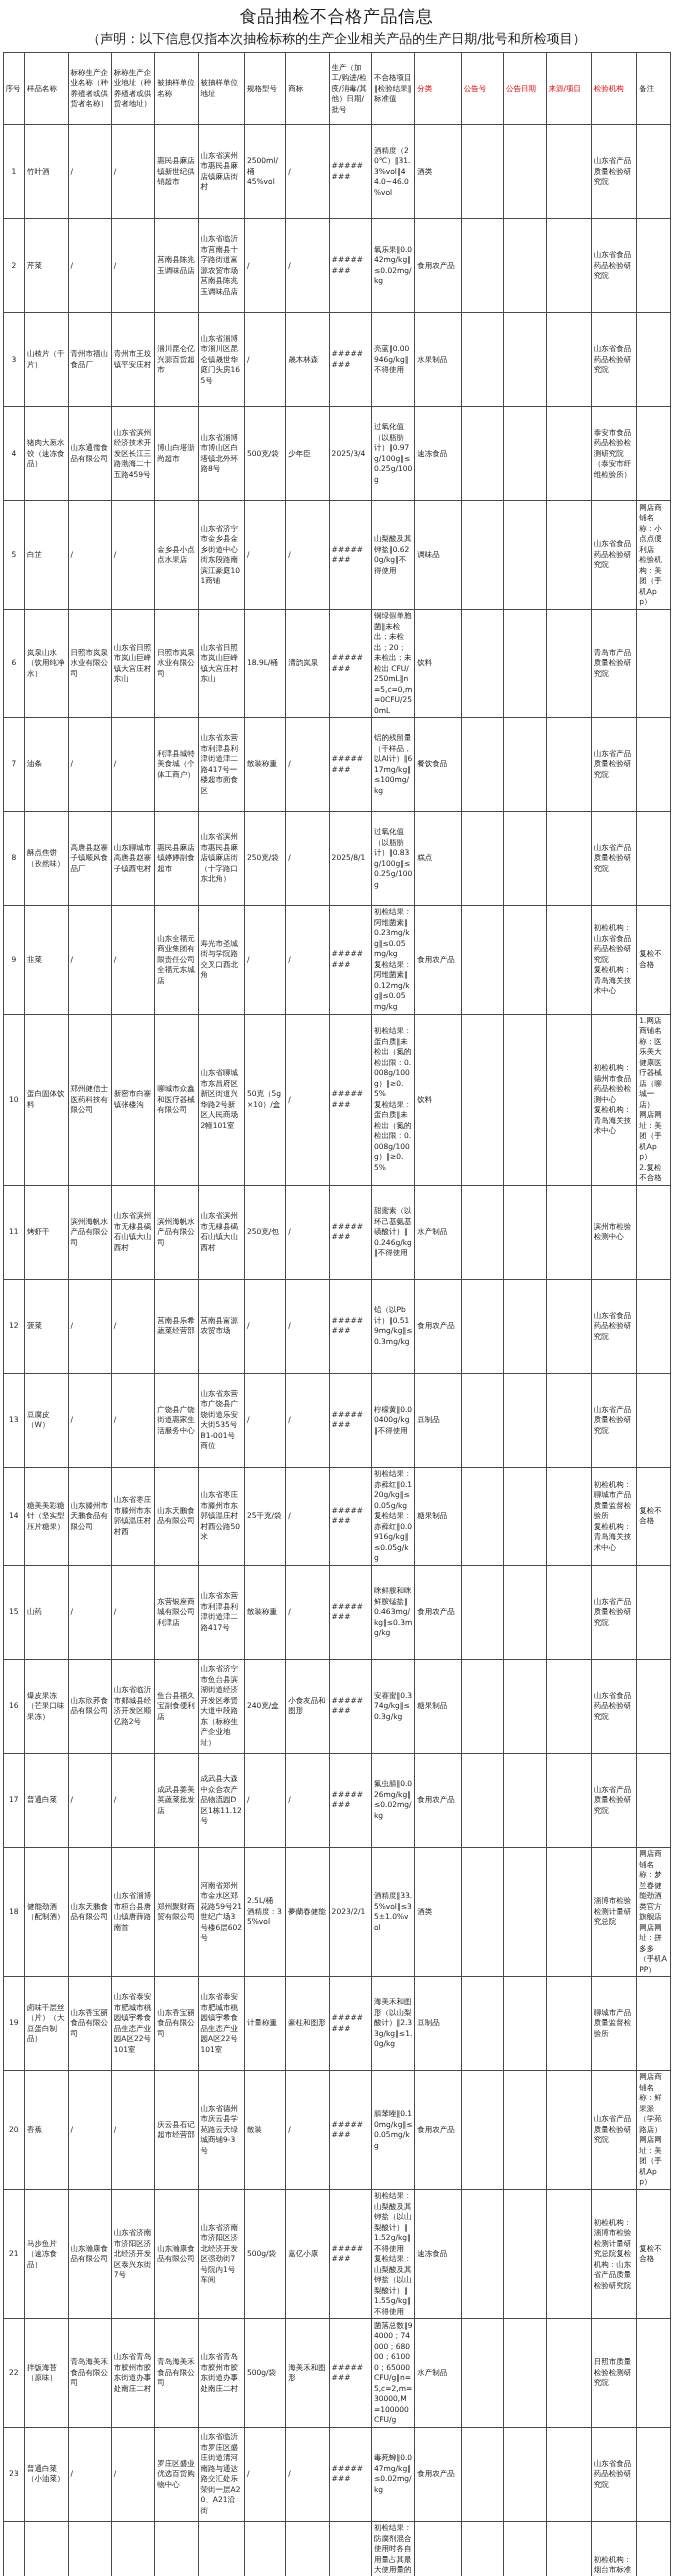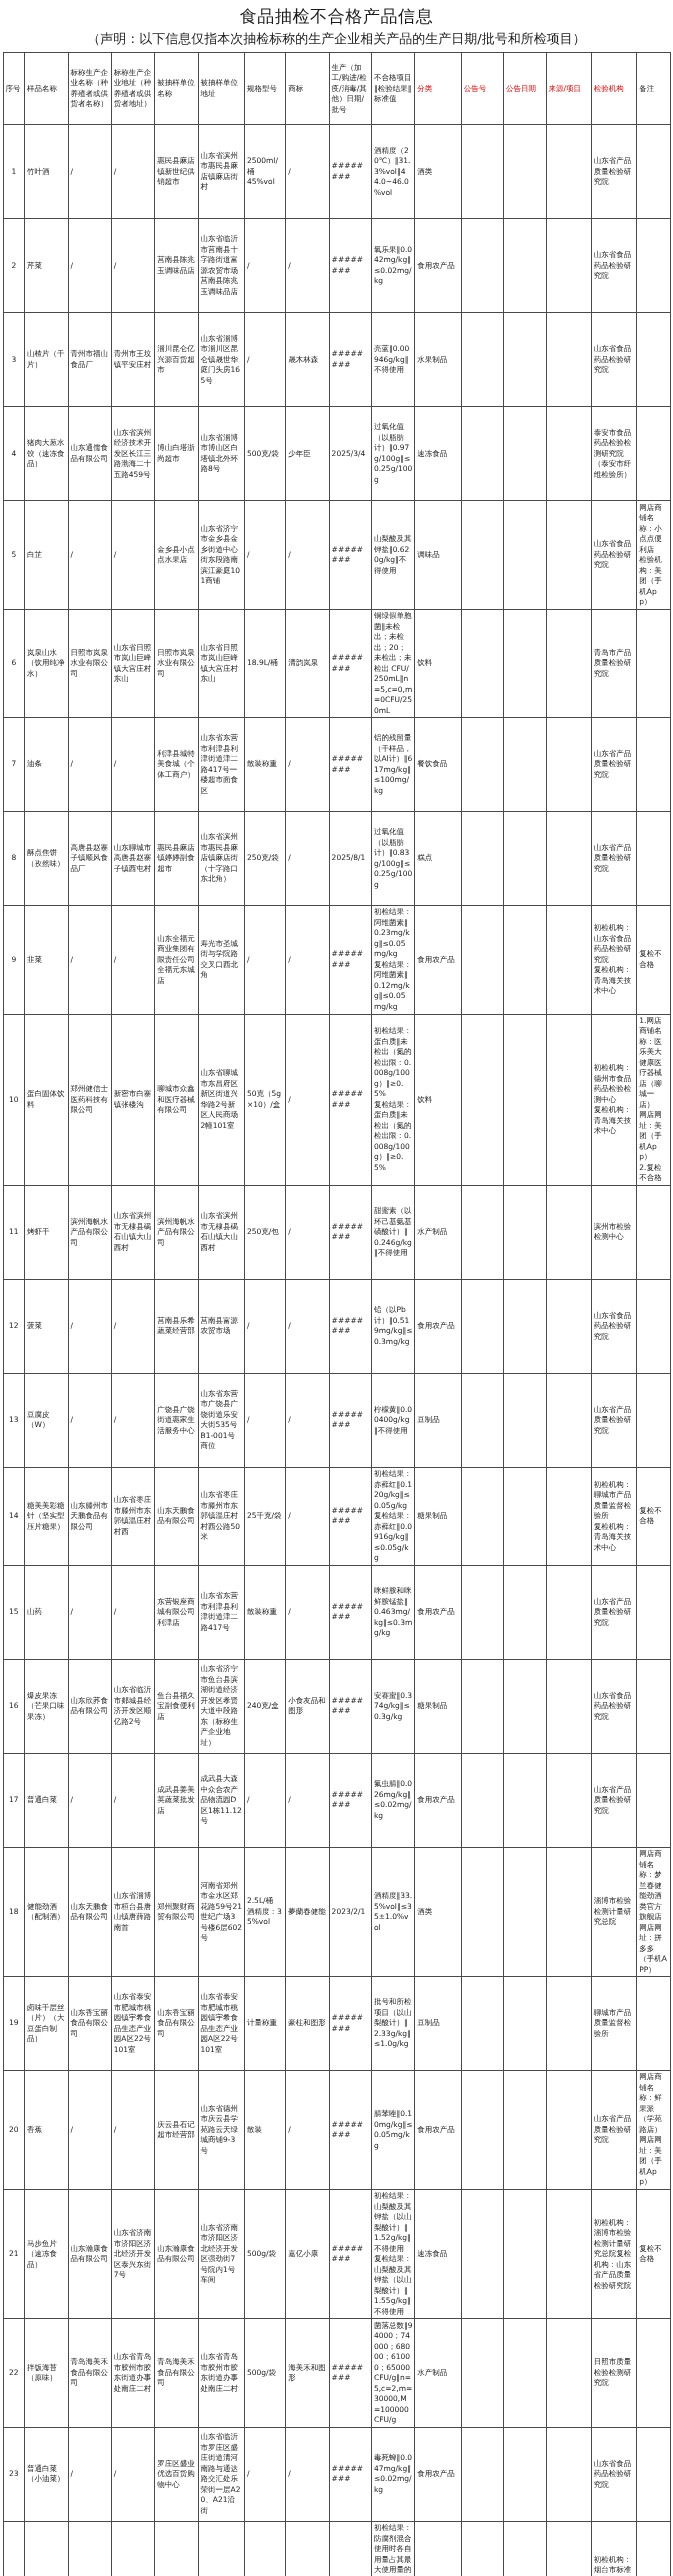--- a/index.html
+++ b/index.html
@@ -405,21 +405,21 @@
         <tr>
           <td class="c-idx">19</td>
           <td>卤味千层丝（片）（大豆蛋白制品）</td>
           <td>山东香宝丽食品有限公司</td>
           <td>山东省泰安市肥城市桃园镇宇希食品生态产业园A区22号101室</td>
           <td>山东香宝丽食品有限公司</td>
           <td>山东省泰安市肥城市桃园镇宇希食品生态产业园A区22号101室</td>
           <td>计量称重</td>
           <td>豪柱和图形</td>
           <td>########</td>
-          <td>批号和所检项目（以山梨酸计）‖2.33g/kg‖≤1.0g/kg</td>
+          <td>海美禾和图形（以山梨酸计）‖2.33g/kg‖≤1.0g/kg</td>
           <td>豆制品</td>
           <td></td>
           <td></td>
           <td></td>
           <td>聊城市产品质量监督检验所</td>
           <td></td>
         </tr>
         <tr>
           <td class="c-idx">20</td>
           <td>香蕉</td>

